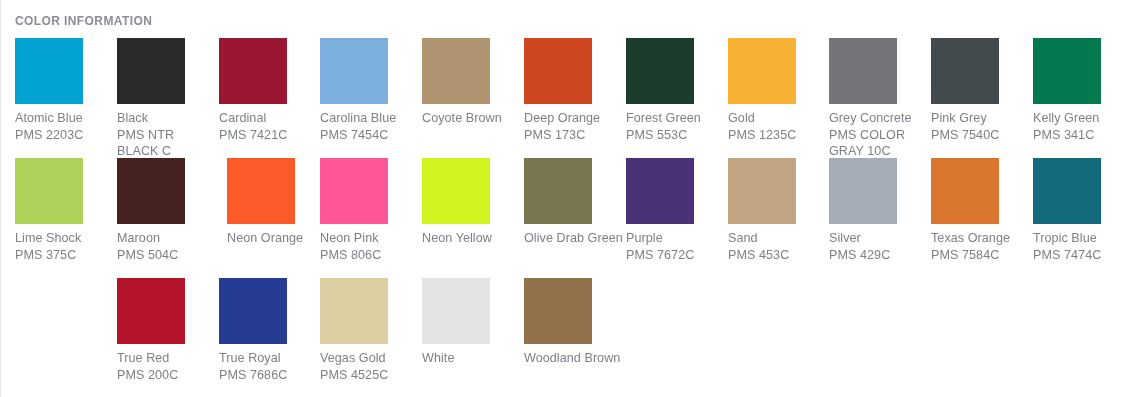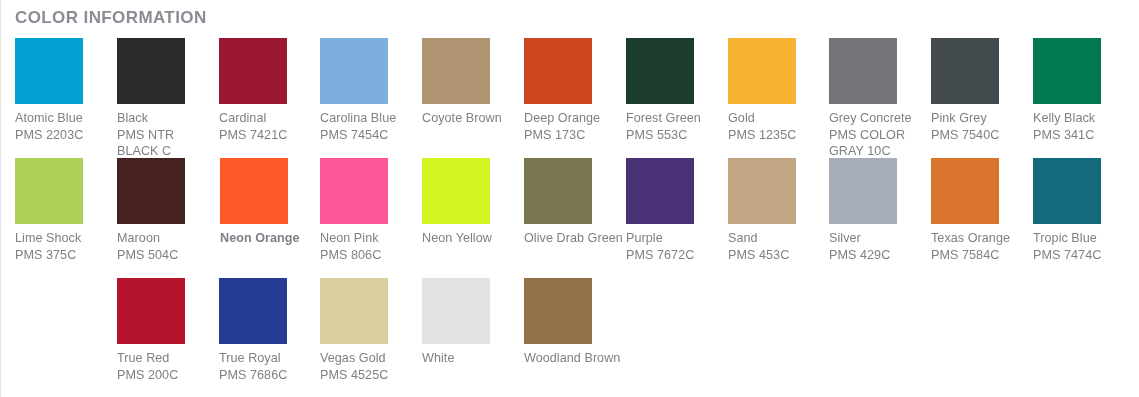--- a/index.html
+++ b/index.html
@@ -24,22 +24,22 @@
     width: 1139px;
     height: 397px;
     box-sizing: border-box;
     border-left: 1px solid #e6e6e6;
     background: #ffffff;
   }
 
   #panel-title {
     position: absolute;
     left: 14px;
-    top: 8px;
-    font-size: 17px;
+    top: 14px;
+    font-size: 12px;
     font-weight: bold;
     letter-spacing: 0.4px;
     color: #8a8d93;
     white-space: nowrap;
   }
 
   #swatch-grid {
     position: absolute;
     left: 14px;
     top: 38px;
@@ -164,41 +164,41 @@
         <div class="swatch-cell" style="left: 916px;">
           <span class="swatch-chip" title="Iron Grey" style="width: 68px; height: 66px; background: rgb(67, 74, 77);"></span>
           <div class="swatch-labels">
             <span class="swatch-name">Pink Grey</span>
             <span class="swatch-code">PMS 7540C</span>
           </div>
         </div>
         <div class="swatch-cell" style="left: 1018px;">
           <span class="swatch-chip" title="Kelly Green" style="width: 68px; height: 66px; background: rgb(3, 121, 79);"></span>
           <div class="swatch-labels">
-            <span class="swatch-name">Kelly Black</span>
+            <span class="swatch-name">Kelly Green</span>
             <span class="swatch-code">PMS 341C</span>
           </div>
         </div>
       </div>
       <div class="swatch-row" style="height: 120px;">
         <div class="swatch-cell" style="left: 0px;">
           <span class="swatch-chip" title="Lime Shock" style="width: 68px; height: 66px; background: rgb(174, 210, 89);"></span>
           <div class="swatch-labels">
             <span class="swatch-name">Lime Shock</span>
             <span class="swatch-code">PMS 375C</span>
           </div>
         </div>
         <div class="swatch-cell" style="left: 102px;">
           <span class="swatch-chip" title="Maroon" style="width: 68px; height: 66px; background: rgb(69, 33, 31);"></span>
           <div class="swatch-labels">
             <span class="swatch-name">Maroon</span>
             <span class="swatch-code">PMS 504C</span>
           </div>
         </div>
-        <div class="swatch-cell" style="left: 205px; font-weight: bold;">
+        <div class="swatch-cell" style="left: 212px;">
           <span class="swatch-chip" title="Neon Orange" style="width: 68px; height: 66px; background: rgb(252, 90, 41);"></span>
           <div class="swatch-labels">
             <span class="swatch-name">Neon Orange</span>
           </div>
         </div>
         <div class="swatch-cell" style="left: 305px;">
           <span class="swatch-chip" title="Neon Pink" style="width: 68px; height: 66px; background: rgb(253, 86, 150);"></span>
           <div class="swatch-labels">
             <span class="swatch-name">Neon Pink</span>
             <span class="swatch-code">PMS 806C</span>

